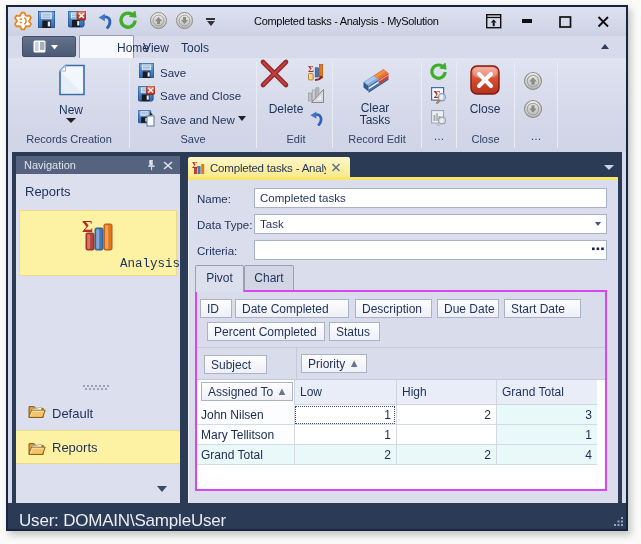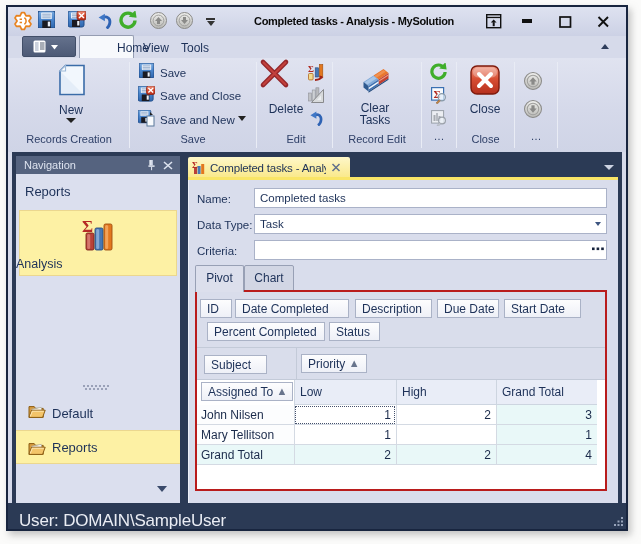--- a/index.html
+++ b/index.html
@@ -24,21 +24,21 @@
            text-align:right; padding:3px 5px 0 0; }
   .tot { background:#e9f8f8 !important; }
 </style>
 </head>
 <body>
 <div id="page">
   <div class="a" id="winborder"></div>
 
   <div class="a" style="left:8px; top:7px; width:618px; height:29px;
        background:linear-gradient(#dee2f0,#ccd1e5);"></div>
-  <div class="a" style="left:254px; top:15px; font-size:11px; letter-spacing:-0.3px; color:#0a0a0a; white-space:nowrap;font-weight:bold;">Completed tasks - Analysis - MySolution</div>
+  <div class="a" style="left:254px; top:15px; font-size:11px; letter-spacing:-0.3px; color:#0a0a0a; white-space:nowrap;">Completed tasks - Analysis - MySolution</div>
 
   <div class="a" style="left:8px; top:36px; width:618px; height:22px; background:#d6daea;"></div>
   <div class="a" id="appbtn" style="left:22px; top:36px; width:54px; height:21px;
        background:linear-gradient(#64718c,#4d5a76); border:1px solid #414e68; border-radius:2px;"></div>
   <div class="a" style="left:79px; top:35px; width:55px; height:23px; background:#f7f9fc;
        border:1px solid #959db2; border-bottom:none; border-radius:2px 2px 0 0;"></div>
   <div class="a txt" style="left:79px; top:41px; width:55px; text-align:center;padding-left:38px;">Home</div>
   <div class="a txt" style="left:133px; top:41px; width:46px; text-align:center;">View</div>
   <div class="a txt" style="left:172px; top:41px; width:46px; text-align:center;">Tools</div>
 
@@ -80,21 +80,21 @@
   <div class="a navy" style="left:12px; top:152px; width:610px; height:351px;"></div>
 
   <div class="a navy" style="left:8px; top:503px; width:618px; height:26px;"></div>
   <div class="a" style="left:19px; top:511px; font-size:17px; letter-spacing:-0.2px; color:#eaedf4; white-space:nowrap;">User: DOMAIN\SampleUser</div>
 
   <div class="a" id="nav" style="left:16px; top:156px; width:164px; height:347px; background:#dbdfee;">
     <div class="a" style="left:0; top:0; width:164px; height:18px; background:#55637f;"></div>
     <div class="a" style="left:8px; top:3px; font-size:11px; color:#dde3ef;">Navigation</div>
     <div class="a" style="left:9px; top:28px; font-size:13px; color:#1d3158;">Reports</div>
     <div class="a" style="left:3px; top:54px; width:158px; height:66px; background:#fdf1a4; border:1px solid #ebd78f;"></div>
-    <div class="a" style="left:0; top:101px; width:164px; text-align:left; font-size:12.5px; color:#1d3158;">Analysis</div>
+    <div class="a" style="left:0; top:101px; width:164px; text-align:right; font-size:12.5px; color:#1d3158;font-family:Liberation Mono, monospace;">Analysis</div>
 
     <div class="a" id="splitdots" style="left:67px; top:229px; width:30px; height:7px;"></div>
     <div class="a" style="left:36px; top:250px; font-size:13px; color:#1d3158;">Default</div>
     <div class="a" style="left:0px; top:274px; width:164px; height:34px; background:#fdf1a4;
          border-top:1px solid #ebd78f; border-bottom:1px solid #ebd78f;"></div>
     <div class="a" style="left:36px; top:284px; font-size:13px; color:#1d3158;">Reports</div>
     <div class="a" style="left:141px; top:330px; width:0; height:0;
          border-left:5px solid transparent; border-right:5px solid transparent; border-top:6px solid #3a4a6b;"></div>
   </div>
 
@@ -127,21 +127,21 @@
         <rect x="4.6" y="0.5" width="2.6" height="2.6"></rect>
         <rect x="9.2" y="0.5" width="2.6" height="2.6"></rect>
       </g>
     </svg>
 
   <div class="a" style="left:244px; top:265px; width:50px; height:26px; background:#d2d6e4;
        border:1px solid #98a0b5; border-radius:2px 2px 0 0;"></div>
   <div class="a txt" style="left:244px; top:271px; width:50px; text-align:center;">Chart</div>
 
   <div class="a" id="pivotbox" style="left:195px; top:290px; width:412px; height:201px;
-       background:#d9ddeb; border:2px solid #b91c1c;">
+       background:#d9ddeb; border:2px solid #d946ef;">
 
     <div class="a" style="left:0; top:87px; width:408px; height:110px; background:#fff;"></div>
 
     <div class="pbtn" style="left:3px;   top:7px; width:32px;">ID</div>
     <div class="pbtn" style="left:38px;  top:7px; width:114px;">Date Completed</div>
     <div class="pbtn" style="left:158px; top:7px; width:77px;">Description</div>
     <div class="pbtn" style="left:240px; top:7px; width:62px;">Due Date</div>
     <div class="pbtn" style="left:307px; top:7px; width:77px;">Start Date</div>
 
     <div class="pbtn" style="left:10px;  top:30px; width:118px;">Percent Completed</div>

